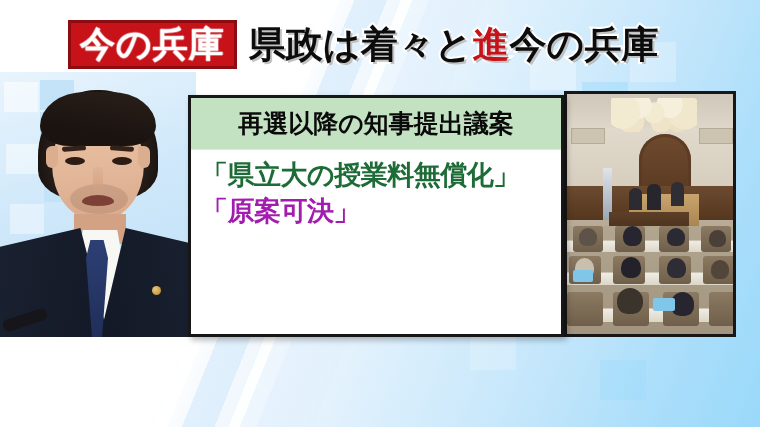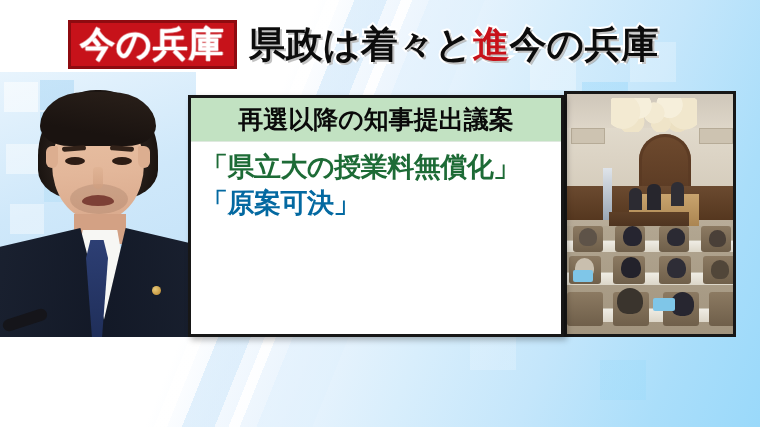--- a/index.html
+++ b/index.html
@@ -176,39 +176,39 @@
 
   
   #panel {
     position:absolute; left:188px; top:95px; width:376px; height:242px;
     background:#ffffff;
     border:3px solid #171717;
     z-index:5;
     box-shadow:3px 3px 6px rgba(0,0,0,.28);
   }
   #panel-header {
-    height:44px;
+    height:52px;
     background:#c2e2c2;
     border-bottom:1px solid #dfe9df;
     display:flex; align-items:center; justify-content:center;
   }
   #panel-header .t {
     font-size:25px; font-weight:bold; color:#0a0a0a;
     letter-spacing:0px; line-height:1; white-space:nowrap;
   }
   #panel-body {
     padding:8px 14px 0 10px;
   }
   #panel-body .line {
     font-size:27px; font-weight:bold; line-height:1.33;
     white-space:nowrap; letter-spacing:-0.5px;
   }
   .ln-green { color:#1d6b36; }
   .ln-black { color:#111111; }
-  .ln-red   { color:#0369a1; }
+  .ln-red   { color:#a21caf; }
 
   
   #hall {
     position:absolute; left:564px; top:91px; width:172px; height:246px;
     border:3px solid #171717; overflow:hidden; z-index:4;
     background:linear-gradient(#cfc6b6 0%,#bdb2a0 40%,#9e9customer 100%);
   }
   #hall .room {
     position:absolute; inset:0;
     background:linear-gradient(#d6cdbd 0%,#cdc3b2 32%,#b9ad99 50%,#a79a86 100%);

